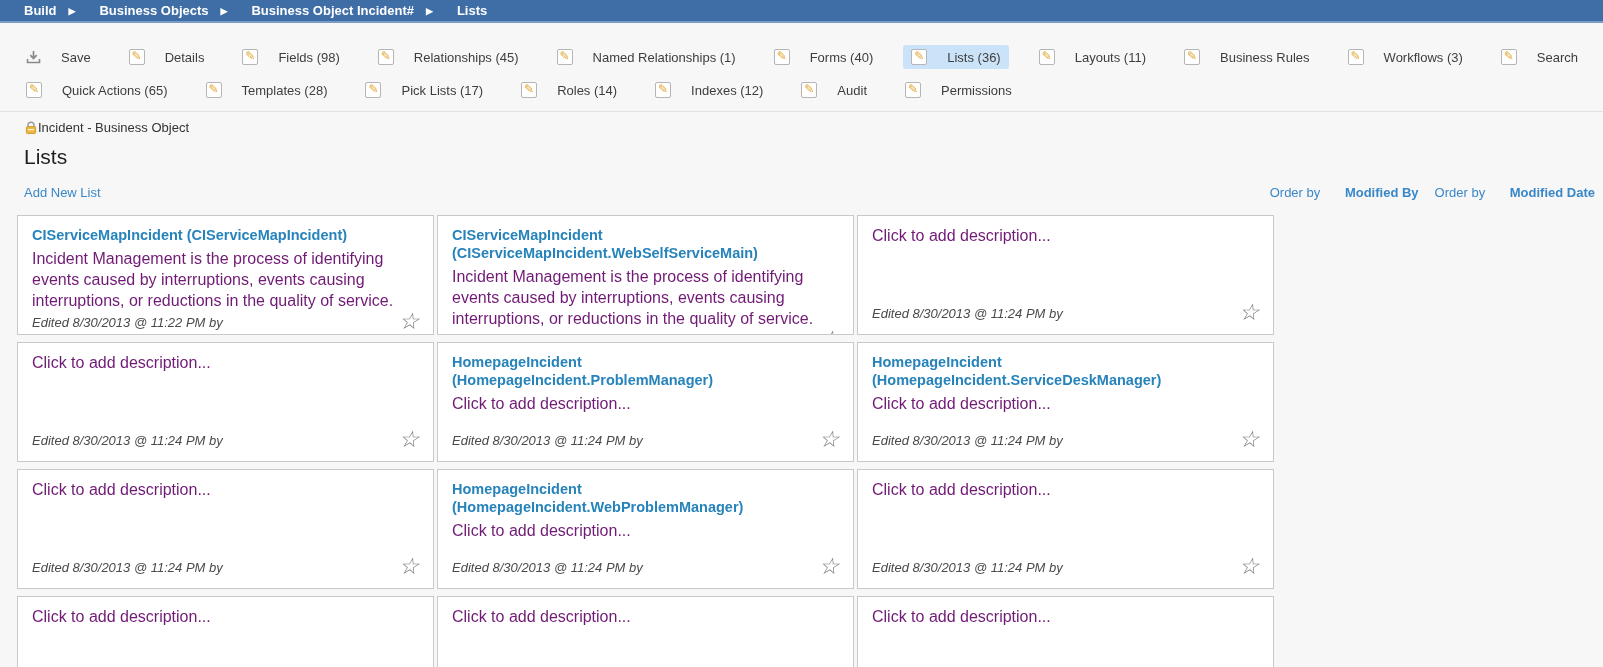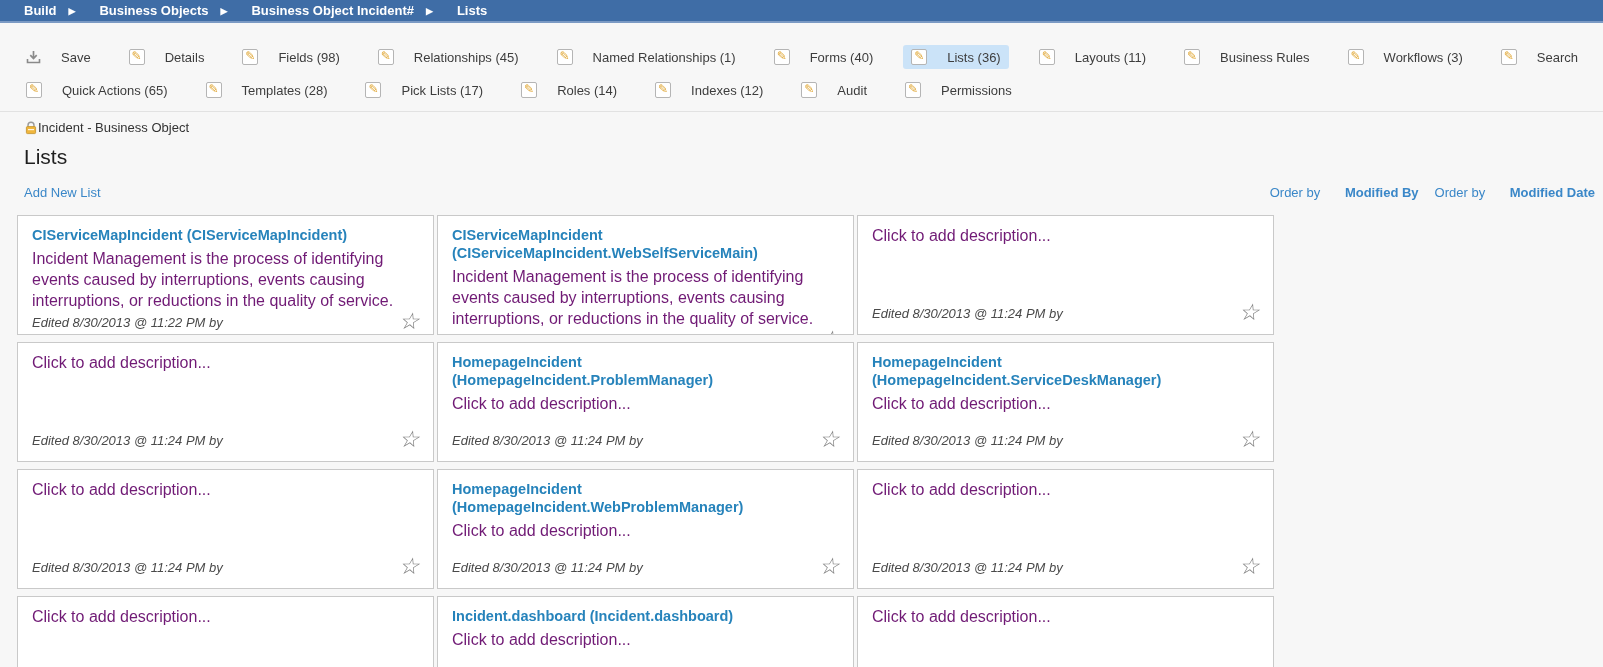--- a/index.html
+++ b/index.html
@@ -310,21 +310,20 @@
       <span class="star">☆</span>
     </div>
   </div>
 
   <div class="card">
     <div class="card-desc">Click to add description...</div>
 
   </div>
 
   <div class="card">
-    <div class="card-title">Incident.dashboard (Incident.dashboard)</div>
     <div class="card-desc">Click to add description...</div>
 
   </div>
 
   <div class="card">
     <div class="card-desc">Click to add description...</div>
 
   </div>
 </div>
 </div>

